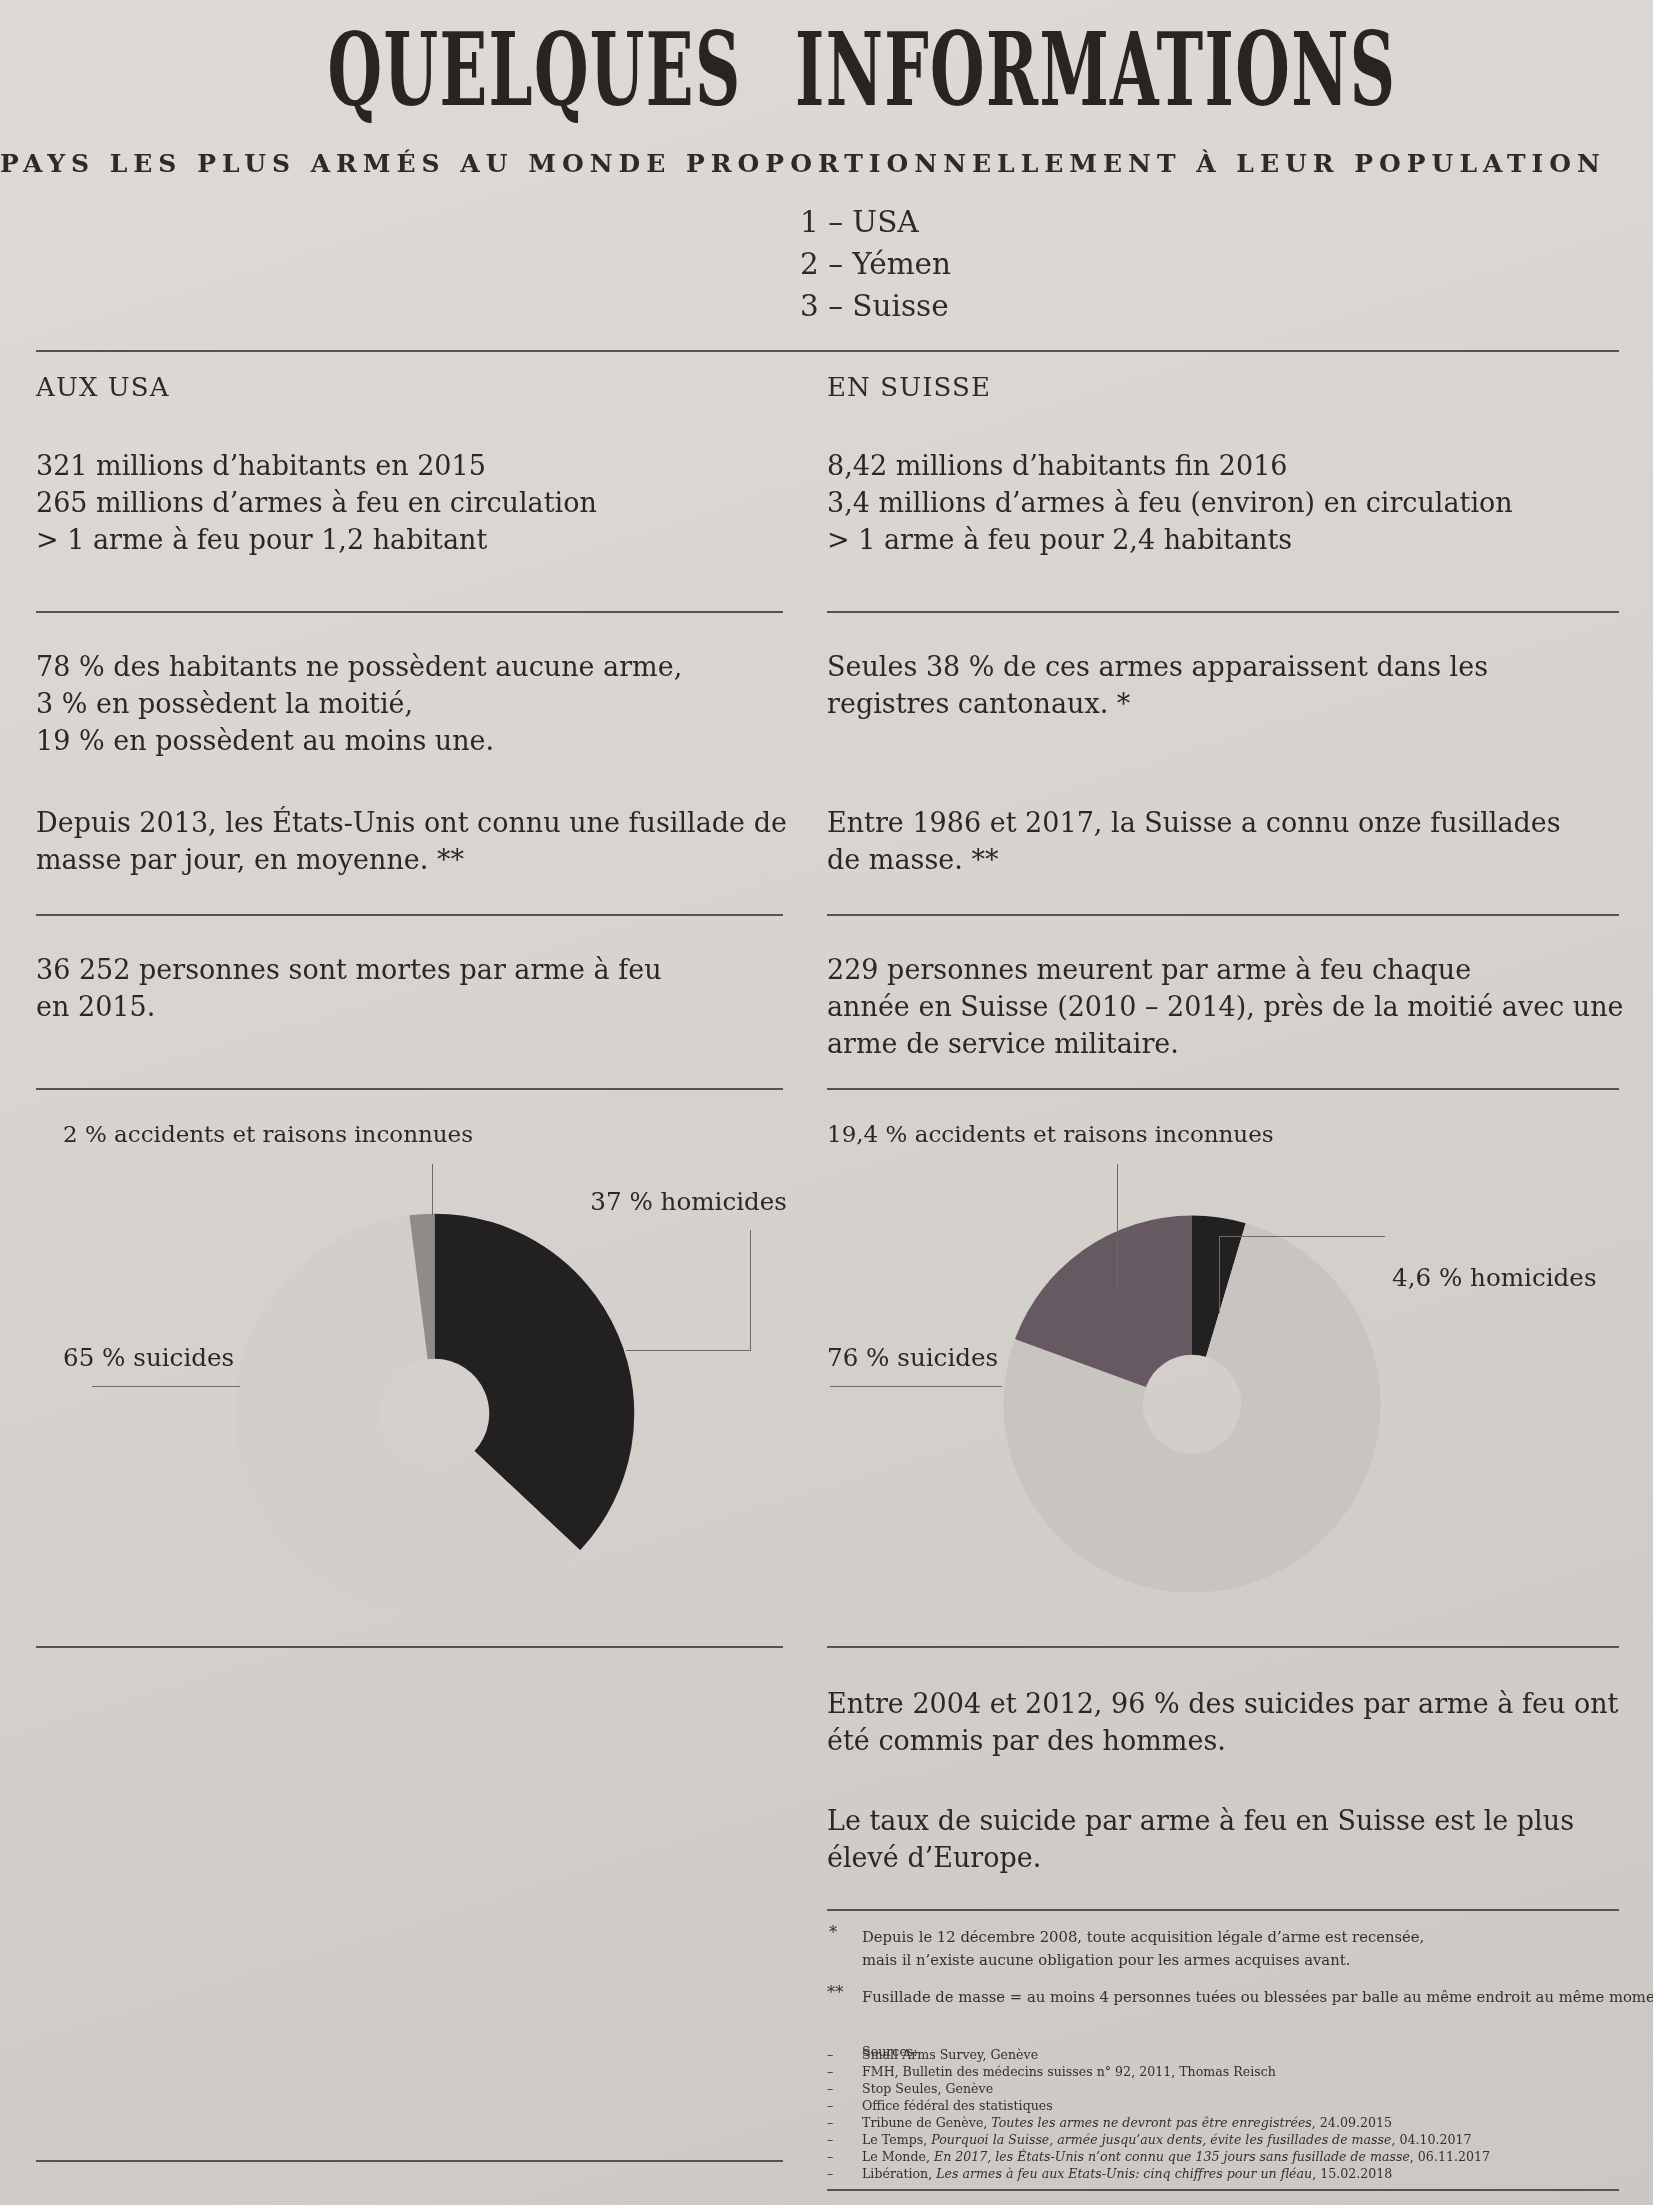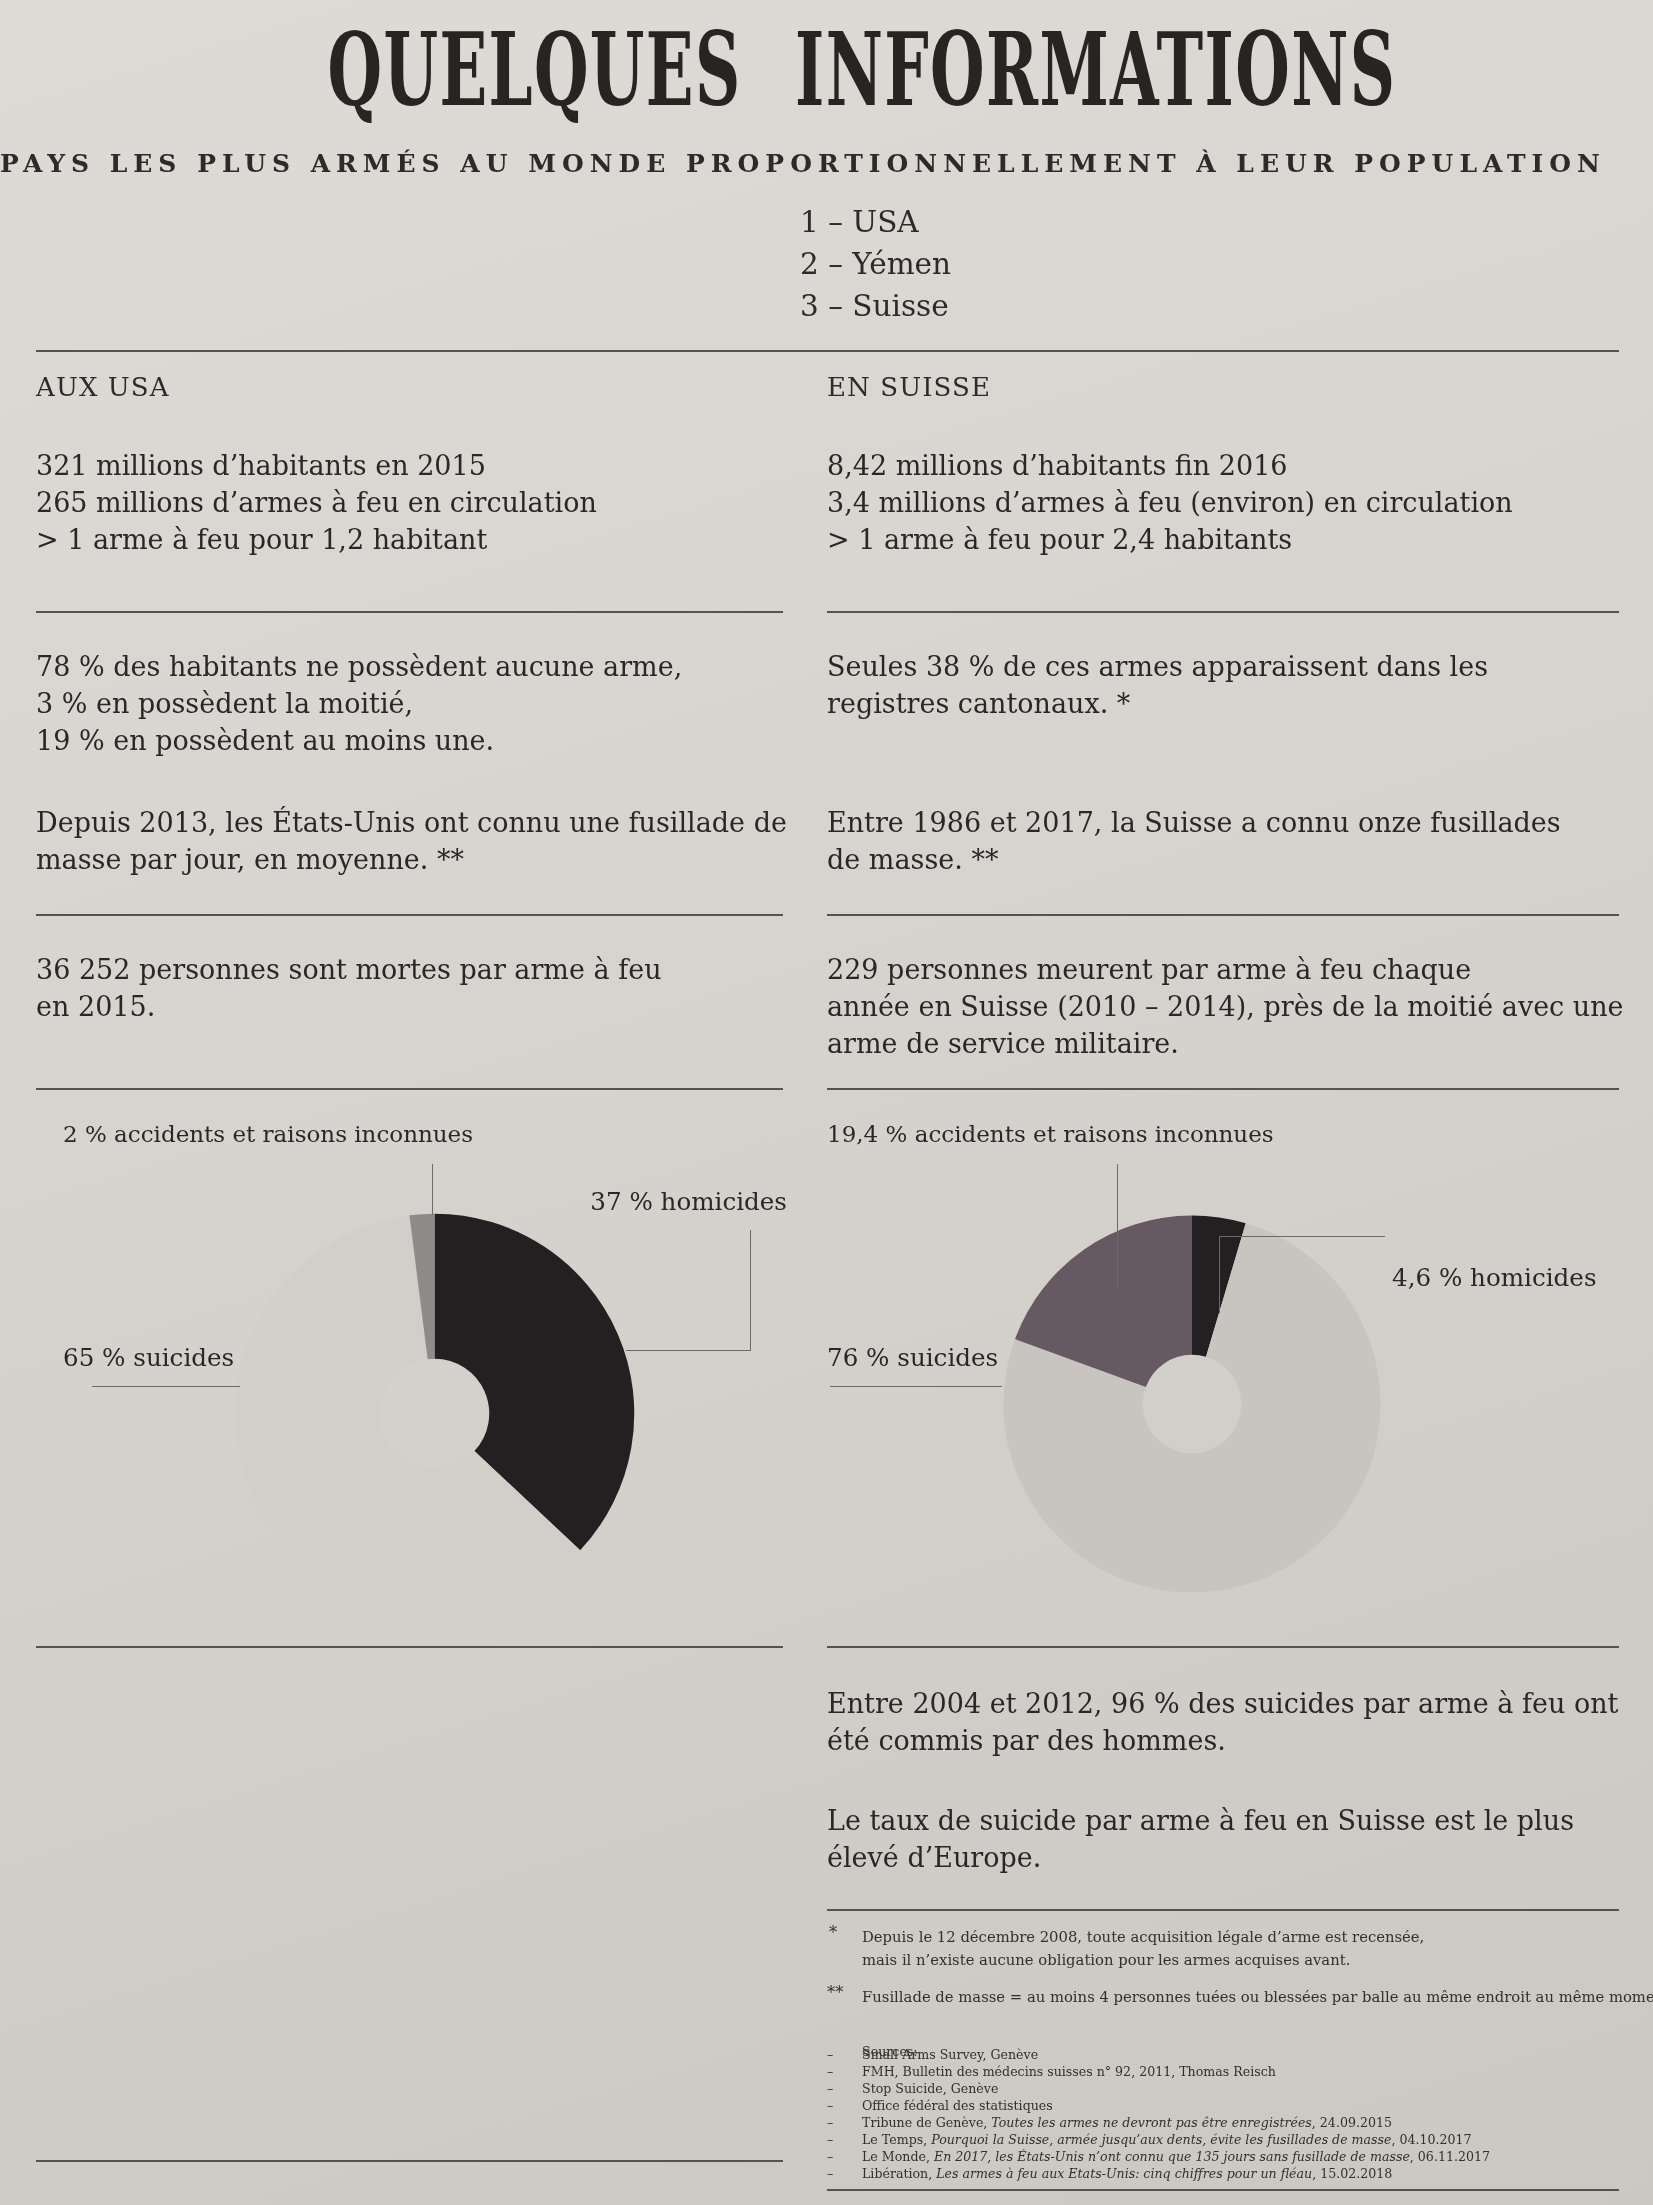--- a/index.html
+++ b/index.html
@@ -136,21 +136,21 @@
           <div class="source-item">
             <span class="src-dash">–</span>
             <span class="src-text">Small Arms Survey, Genève</span>
           </div>
           <div class="source-item">
             <span class="src-dash">–</span>
             <span class="src-text">FMH, Bulletin des médecins suisses n° 92, 2011, Thomas Reisch</span>
           </div>
           <div class="source-item">
             <span class="src-dash">–</span>
-            <span class="src-text">Stop Suicide, Genève</span>
+            <span class="src-text">Stop Seules, Genève</span>
           </div>
           <div class="source-item">
             <span class="src-dash">–</span>
             <span class="src-text">Office fédéral des statistiques</span>
           </div>
           <div class="source-item">
             <span class="src-dash">–</span>
             <span class="src-text">Tribune de Genève, <i>Toutes les armes ne devront pas être enregistrées</i>, 24.09.2015</span>
           </div>
           <div class="source-item">

